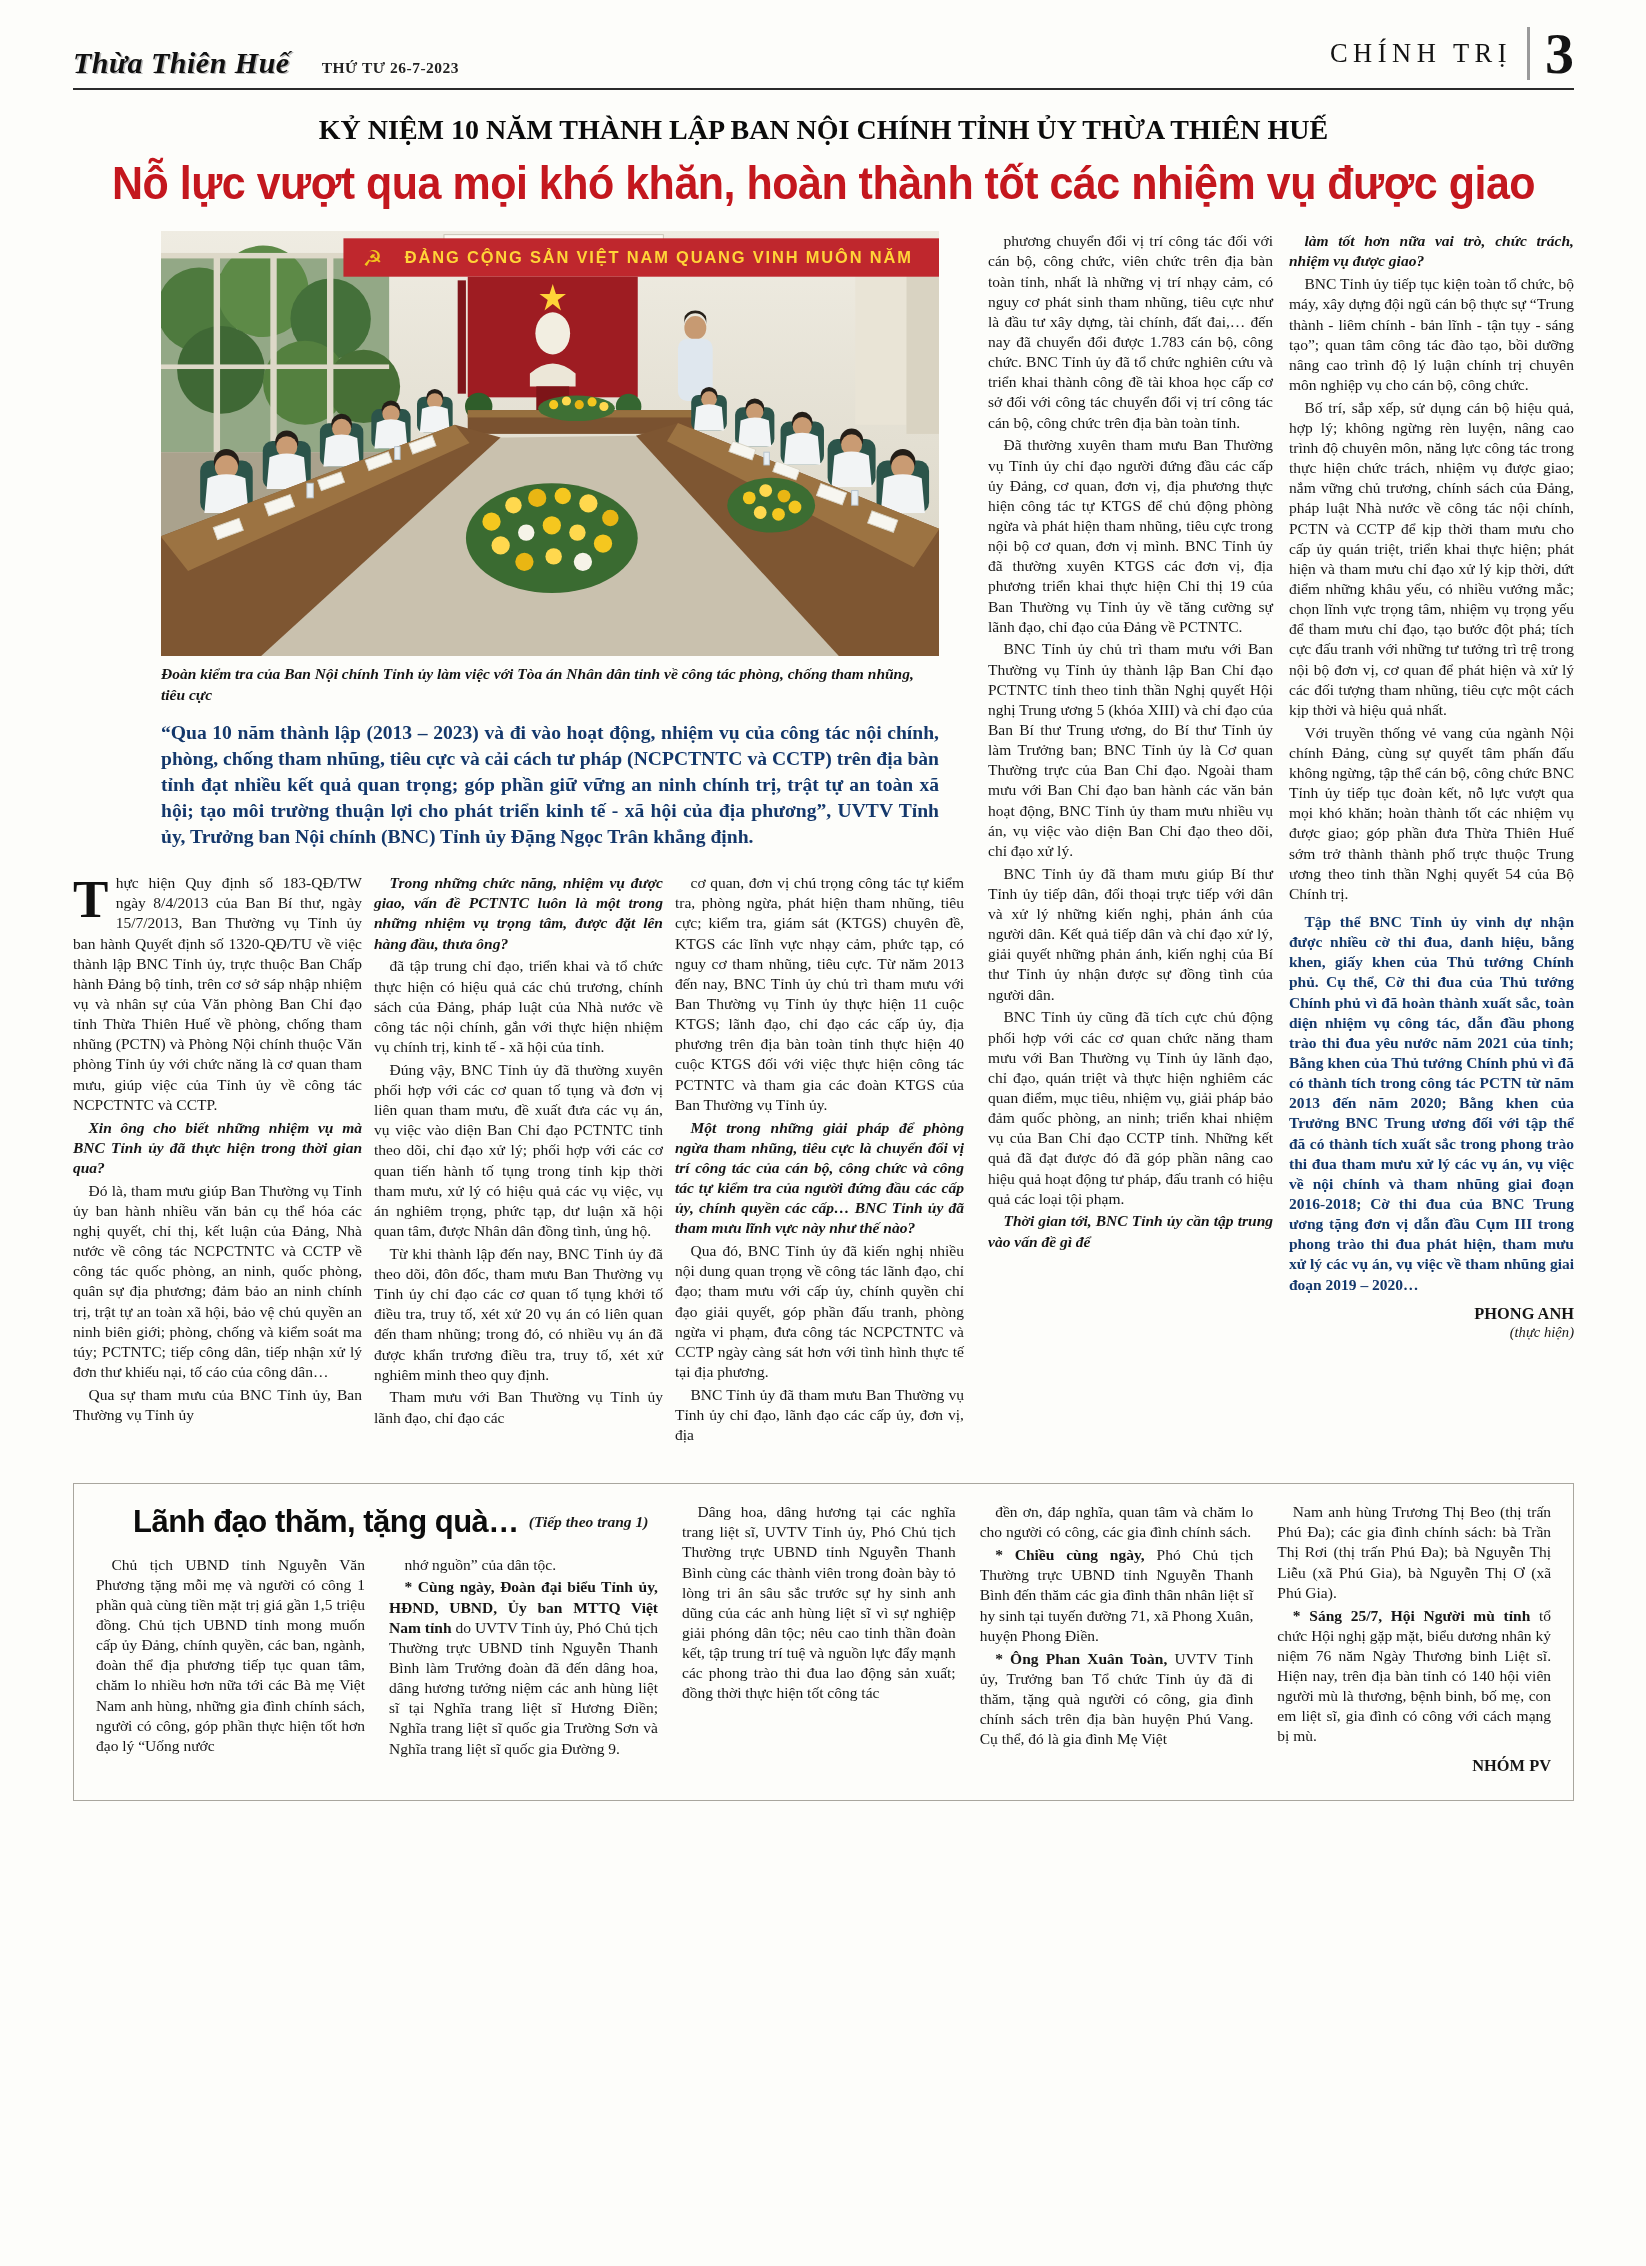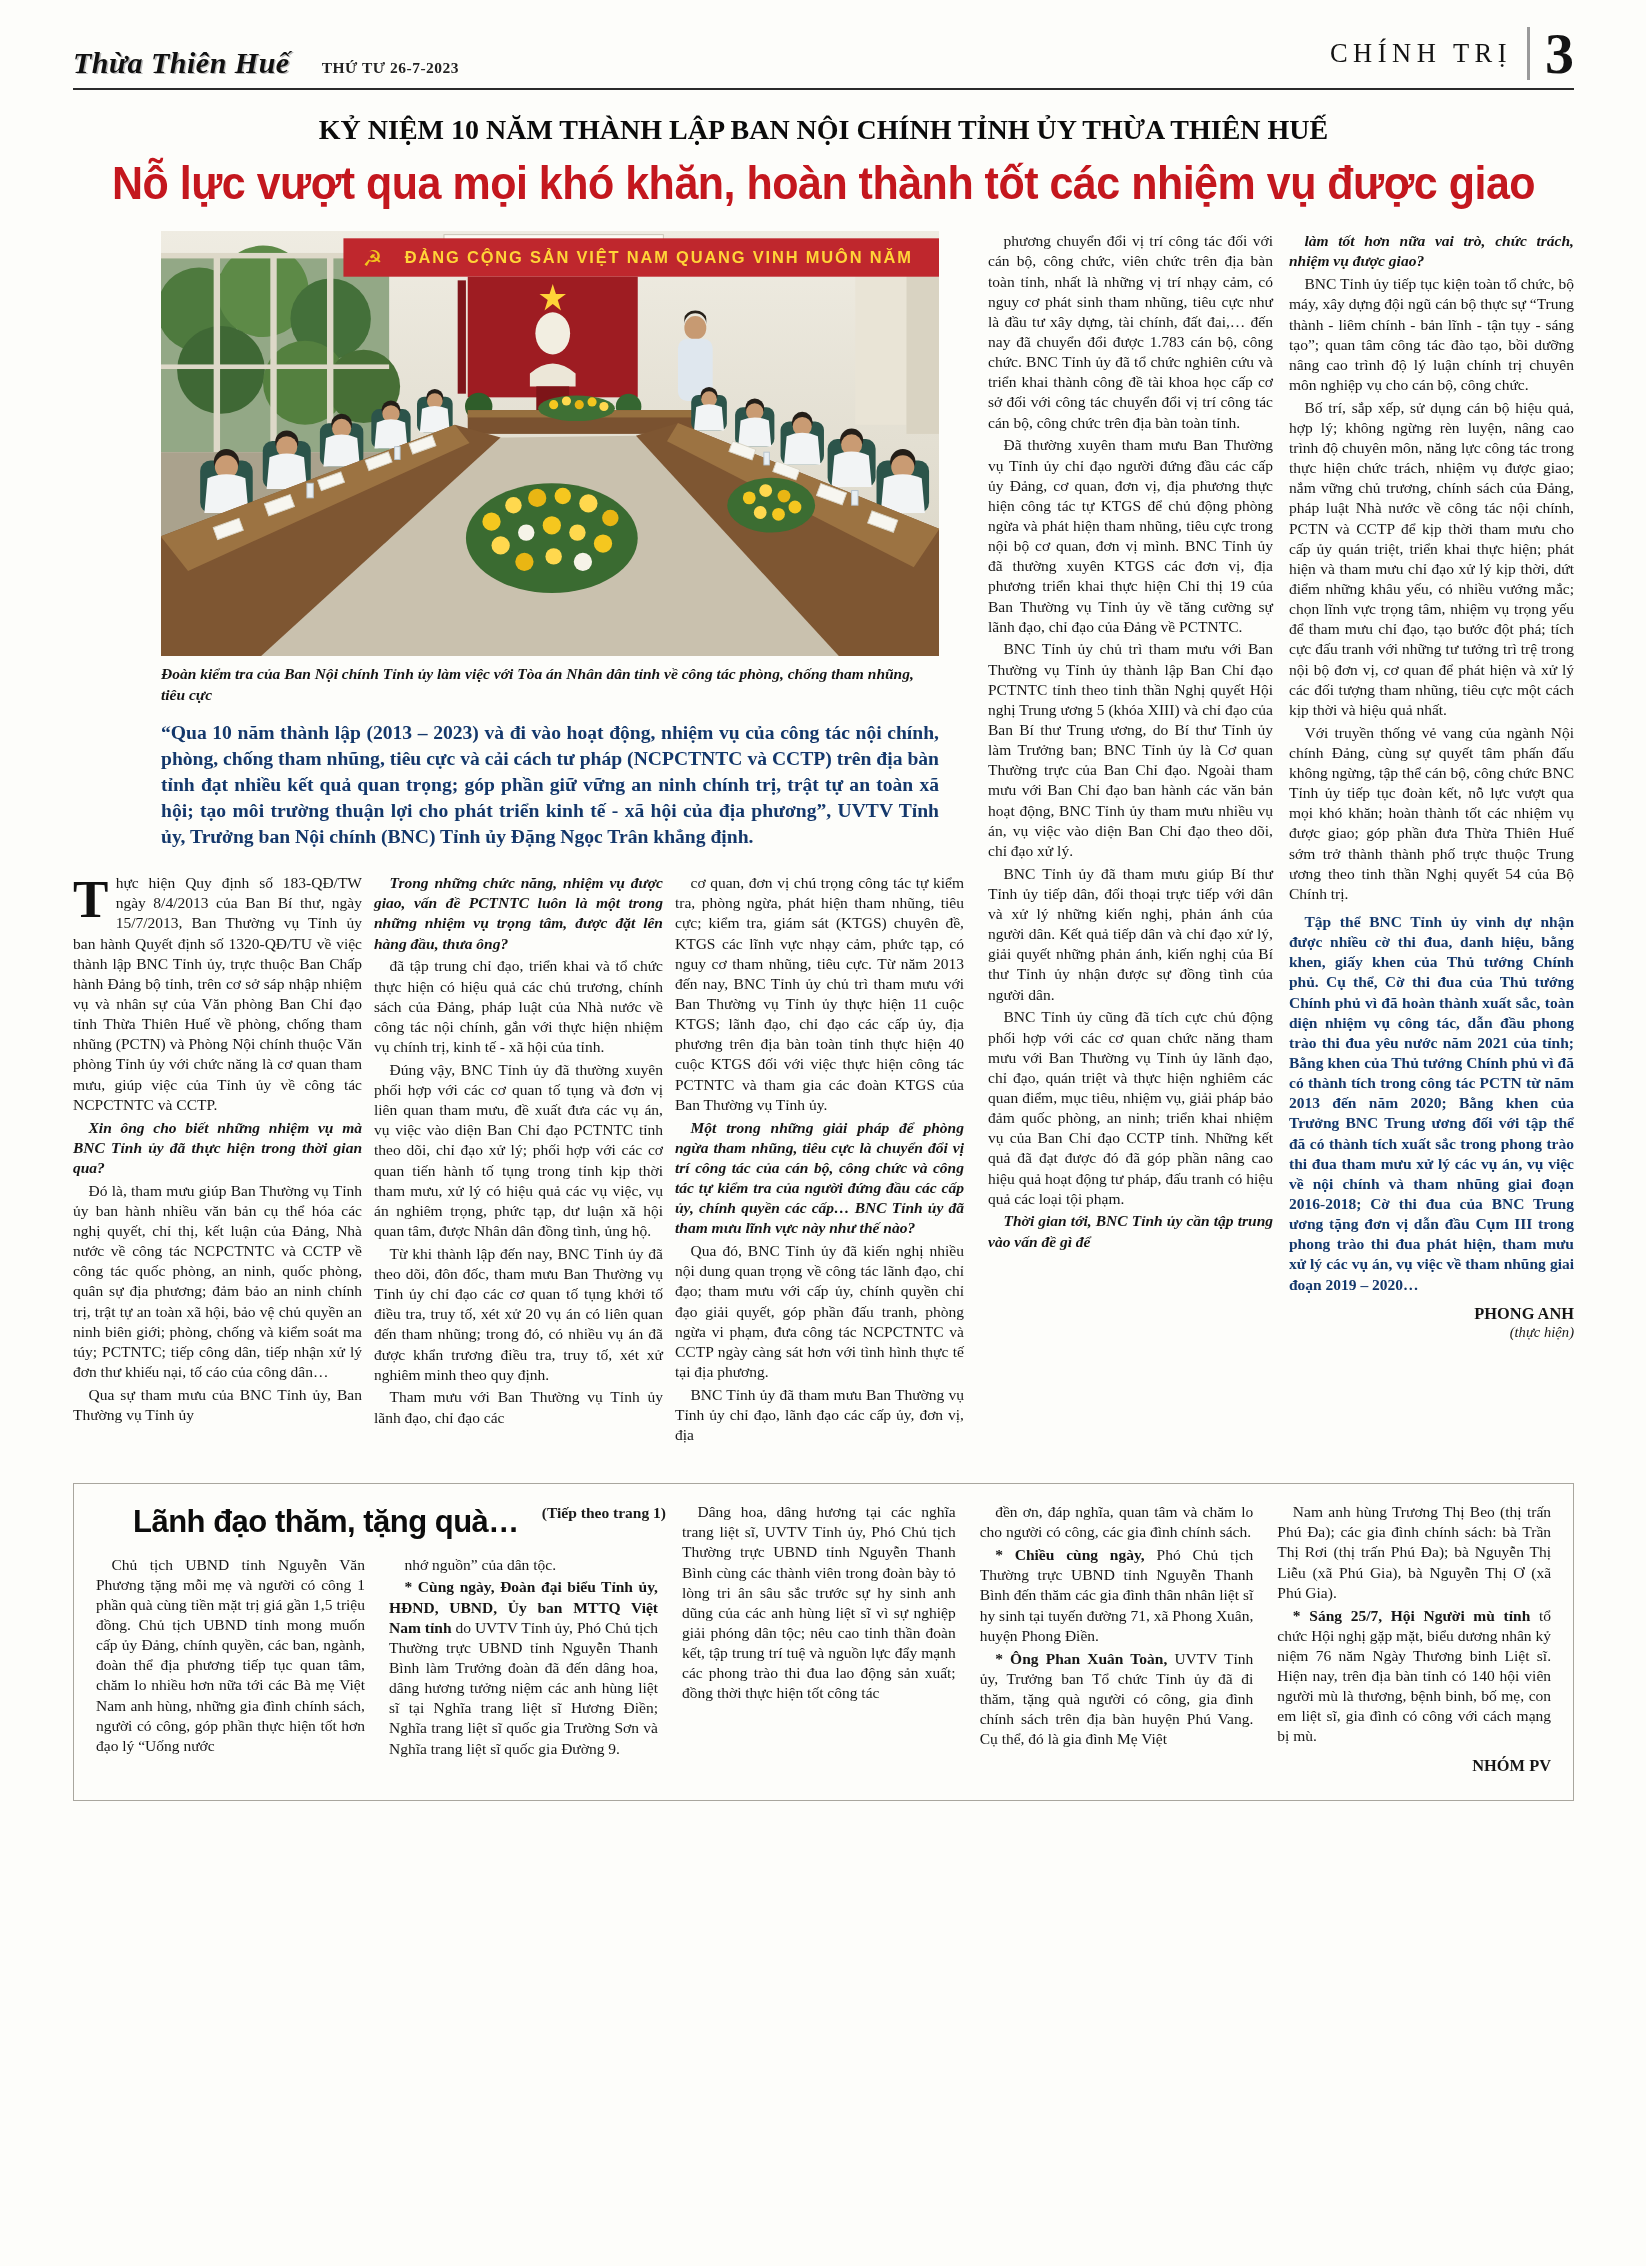--- a/index.html
+++ b/index.html
@@ -39,23 +39,23 @@
   .para.award { font-weight:700; color:#14386b; margin-top:8px; }
   .para.drop { text-indent:0; }
   .para.drop::first-letter { float:left; font-size:53px; line-height:.8; padding:4.6px 7.3px 0 0; font-weight:700; color:#111; }
 
   .byline { text-align:right; font-weight:700; font-size:16.4px; margin-top:9.1px; }
   .byline-note { text-align:right; font-style:italic; font-size:14.6px; }
 
   
   .bottom-box { margin-top:35px; border:0.9px solid #a9a69e; padding:18.3px 22px 24px; display:flex; gap:24px; }
   .bottom-left { width:562px; flex:0 0 auto; }
-  .bottom-header { display:flex; align-items:flex-start; gap:23px; margin:1.8px 0 14.6px 37px; white-space:nowrap; }
+  .bottom-header { display:flex; align-items:center; gap:10px; margin:1.8px 0 14.6px 37px; white-space:nowrap; }
   .bottom-title { font-family:"Liberation Sans", sans-serif; font-size:31px; font-weight:700; color:#0c0c0c; letter-spacing:-0.5px; }
-  .continuation { font-size:15.5px; font-weight:700; color:#1b1b1b; }
+  .continuation { font-size:15.5px; font-weight:700; font-style:italic; color:#1b1b1b; }
   .cols2 { display:flex; gap:24px; }
   .bottom-right { flex:1; display:flex; gap:24px; }
 </style>
 </head>
 <body>
 
 <div class="page">
 
   <header class="masthead-row">
     <div class="mast-left">

